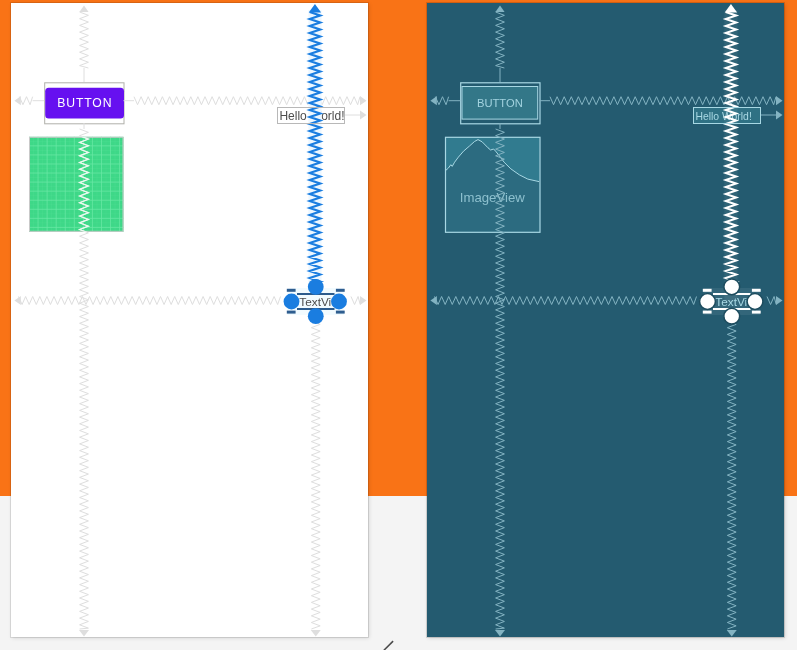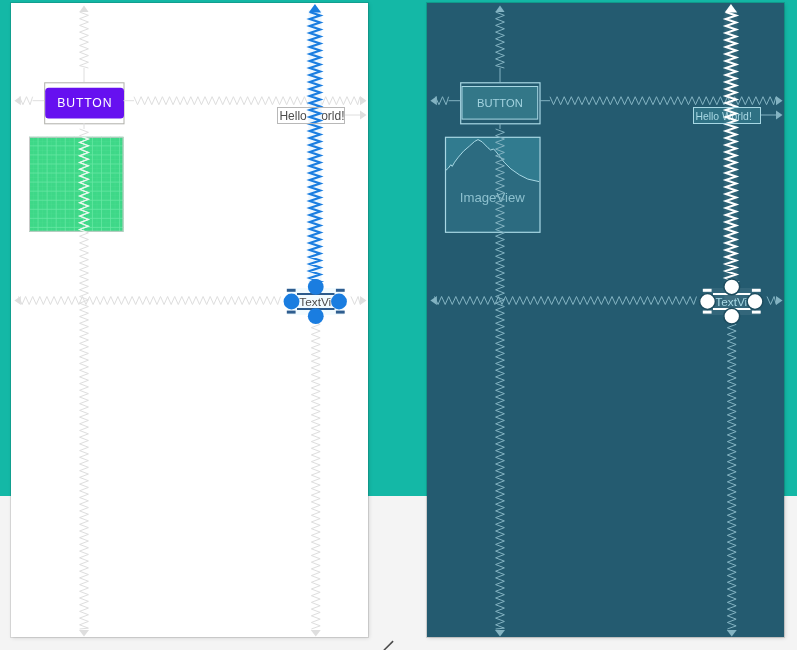--- a/index.html
+++ b/index.html
@@ -1,17 +1,17 @@
 <!DOCTYPE html>
 <html><head>
 <meta charset="utf-8">
 <style>
   html,body{margin:0;padding:0;}
   body{width:797px;height:650px;background:#f4f4f4;font-family:"Liberation Sans",sans-serif;overflow:hidden;}
-  #root{position:relative;width:797px;height:496px;background:#14b8a6;}
+  #root{position:relative;width:797px;height:496px;background:#f97316;}
   .preview{position:absolute;overflow:hidden;}
   .preview > svg{display:block;position:absolute;left:0;top:0;}
   .resize-handle{position:absolute;}
   text{font-family:"Liberation Sans",sans-serif;}
 </style>
 </head>
 <body>
 
 <div id="root">
 

